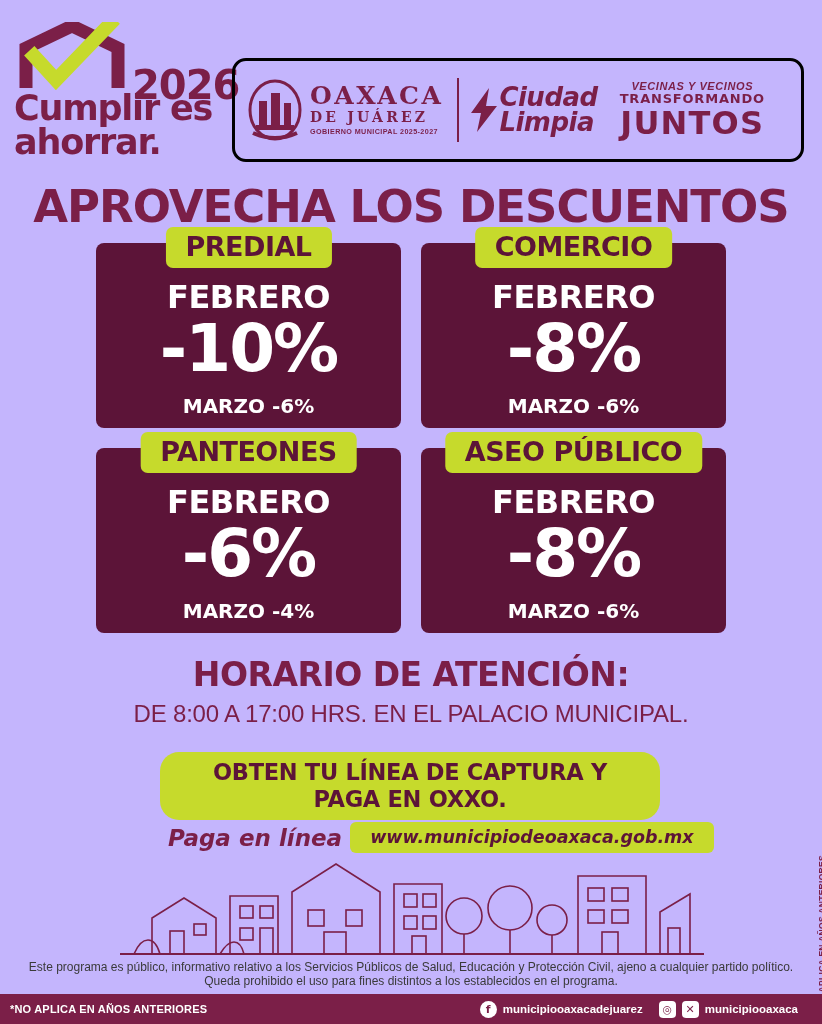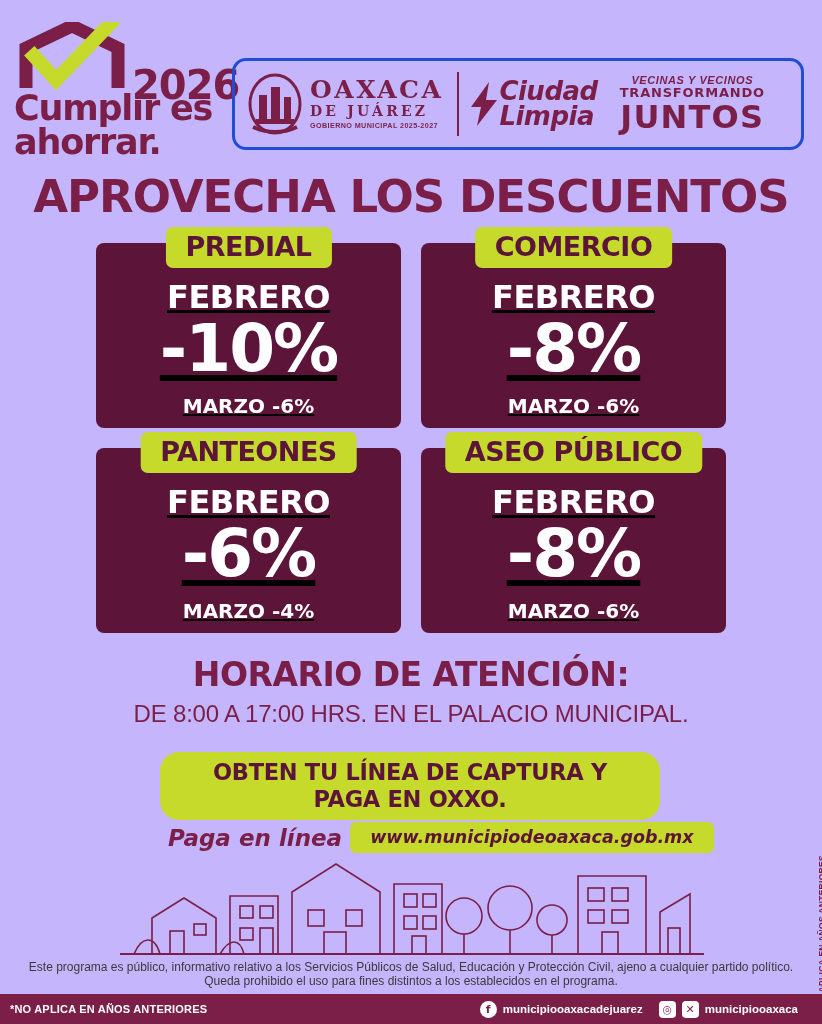--- a/index.html
+++ b/index.html
@@ -51,22 +51,22 @@
     font-weight: bold;
     color: #7B1F48;
     line-height: 0.96;
     letter-spacing: -1.2px;
     font-family: "DejaVu Sans", sans-serif;
   }
 
   .brand-box {
     position: absolute;
     left: 232px; top: 44px;
-    width: 572px; height: 92px;
-    border: 3px solid #1d4ed8;
+    width: 572px; height: 104px;
+    border: 3px solid #000000;
     border-radius: 14px;
     display: flex;
     align-items: center;
   }
   .logo-oaxaca {
     display: flex; align-items: center;
     padding-left: 12px;
   }
   .seal {
     width: 56px; height: 62px;
@@ -115,38 +115,37 @@
   }
   .logo-juntos .j3 {
     font-size: 32px; font-weight: bold;
     letter-spacing: 1.2px; line-height: 1.05;
     font-family: "DejaVu Sans", sans-serif;
   }
 
   
   .main-title {
     position: absolute;
-    top: 170px; left: 0; right: 0;
+    top: 180px; left: 0; right: 0;
     text-align: center;
     font-size: 45px;
     font-weight: bold;
     color: #7B1F48;
     letter-spacing: -1px;
     font-family: "DejaVu Sans", sans-serif;
   }
 
   
   .cards {
     position: absolute;
     top: 243px; left: 96px;
     width: 630px;
     display: grid;
     grid-template-columns: 305px 305px;
     grid-gap: 20px 20px;
-    text-decoration: underline;
   }
   .card {
     position: relative;
     background: #5C1438;
     border-radius: 8px;
     height: 185px;
     padding-top: 38px;
     text-align: center;
     color: #ffffff;
   }

